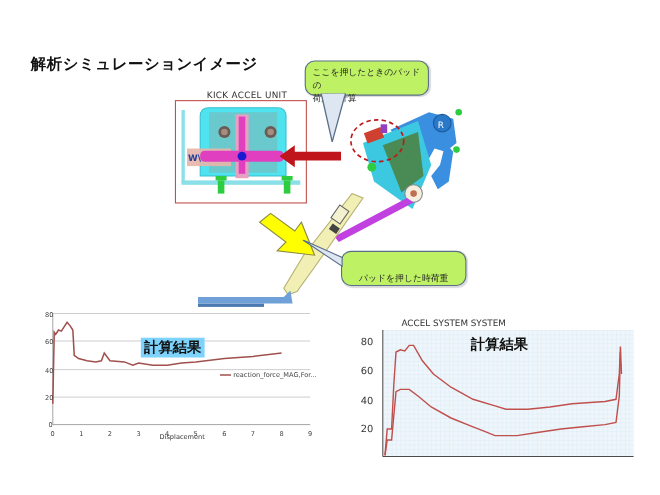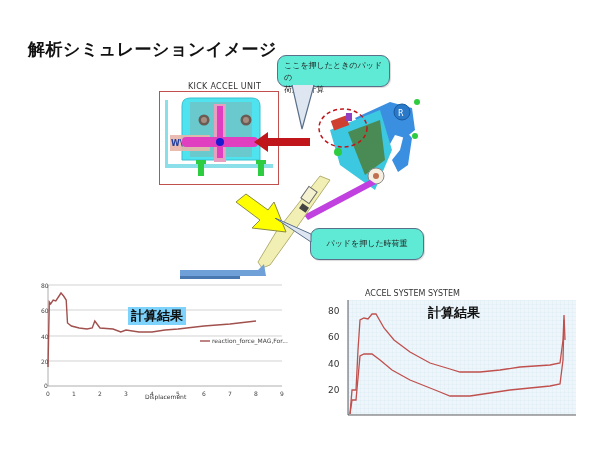--- a/index.html
+++ b/index.html
@@ -1,19 +1,19 @@
 <!DOCTYPE html>
 <html><head>
 <meta charset="utf-8">
 <style>
   html, body { margin:0; padding:0; background:#ffffff; }
   body { width:600px; height:450px; position:relative; overflow:hidden; font-family:"DejaVu Sans", sans-serif; }
   .abs { position:absolute; }
-  .title { left:28px; top:38px; font-size:17px; font-weight:bold; color:#111; letter-spacing:0.5px; }
-  .callout { background:#5eead4; border:1.5px solid #5a6f8a; border-radius:9px; font-size:8px; color:#222; line-height:12px; box-shadow:1px 1px 1px rgba(0,0,0,0.15); }
+  .title { left:28px; top:50px; font-size:14px; font-weight:bold; color:#111; letter-spacing:0.5px; }
+  .callout { background:#bef264; border:1.5px solid #5a6f8a; border-radius:9px; font-size:8px; color:#222; line-height:12px; box-shadow:1px 1px 1px rgba(0,0,0,0.15); }
   .kd-label { left:188px; top:82px; font-size:8px; color:#333; letter-spacing:0.3px; }
   .kd-frame { left:159px; top:91px; width:118px; height:92px; border:1.5px solid #c0504d; background:#fff; }
   .chart-label { font-size:13px; font-weight:bold; color:#111; background:#7dd3fc; padding:0 3px; }
   .tick { font-size:6px; color:#444; }
   svg text { font-family:"DejaVu Sans", sans-serif; }
 </style>
 </head>
 <body>
 
 <div class="abs title">解析シミュレーションイメージ</div>
@@ -89,21 +89,21 @@
   <rect x="121" y="124" width="6" height="8" fill="#444" transform="rotate(-55 124 128)"></rect>
 
   <path d="M0 190 L78 190 L84 184 L86 196 L0 196 Z" fill="#6fa0d8"></path>
   <rect x="0" y="196" width="60" height="3" fill="#4a78b0"></rect>
 </svg>
 
 <svg class="abs" style="left:232px;top:192px;" width="60" height="48">
   <polygon points="4,10 14,2 36,18 42,10 54,40 20,36 28,28" fill="#ffff00" stroke="#8a8a40" stroke-width="1"></polygon>
 </svg>
 
-<div class="abs callout" style="left:310px;top:228px;width:112px;height:30px;display:flex;align-items:center;justify-content:center;">
+<div class="abs callout" style="left:310px;top:228px;width:112px;height:30px;display:flex;align-items:flex-end;justify-content:center;">
   <span>パッドを押した時荷重</span>
 </div>
 <svg class="abs" style="left:275px;top:218px;" width="40" height="30">
   <polygon points="0,0 36,16 36,24" fill="#dde6f1" stroke="#5a6f8a" stroke-width="1"></polygon>
 </svg>
 
 <div class="abs" style="left:28px;top:280px;width:270px;height:130px;">
   <svg width="270" height="130" viewBox="0 0 270 130">
 
     <g stroke="#bfbfbf" stroke-width="0.7">

